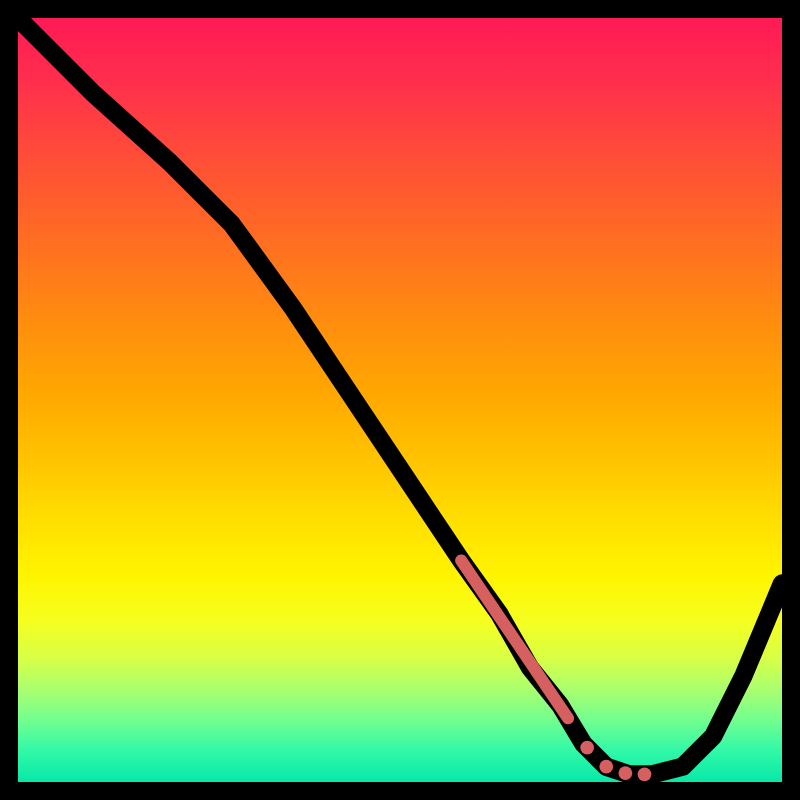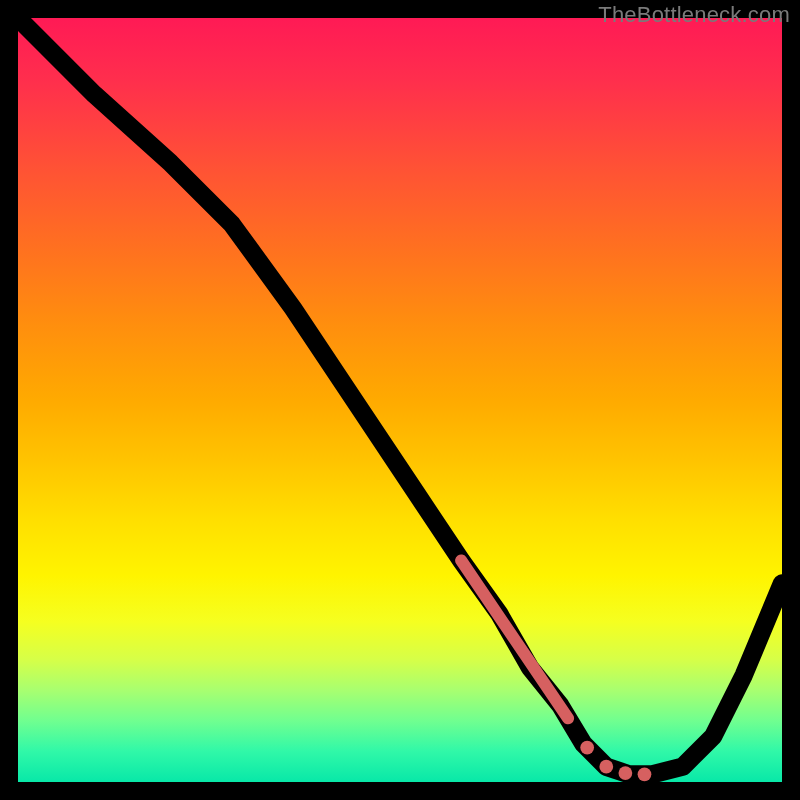--- a/index.html
+++ b/index.html
@@ -76,21 +76,20 @@
     stroke-linecap: round;
   }
   .hl-dot {
     fill: #d66060;
   }
 </style>
 </head>
 <body>
 
 <div class="outer">
-  <div class="watermark">TheBottleneck.com</div>
 
   <div class="plot">
     <div class="gradient"></div>
 
     <svg class="curve" viewBox="0 0 100 100" preserveAspectRatio="none">
       <path class="curve-path" d="M 0 0 L 10 10 L 20 19 L 28 27 L 36 38 L 44 50 L 52 62 L 58 71 L 63 78 L 67 85 L 71 90 L 74 95 L 77 98 L 80 99 L 83 99 L 87 98 L 91 94 L 95 86 L 100 74"></path>
       <path class="hl-path" vector-effect="non-scaling-stroke" d="M 58 71 L 72 91.66666666666667"></path>
       <g id="hl-dots">
           <circle class="hl-dot" r="0.9" cx="74.5" cy="95.5"></circle>
           <circle class="hl-dot" r="0.9" cx="77" cy="98"></circle>

